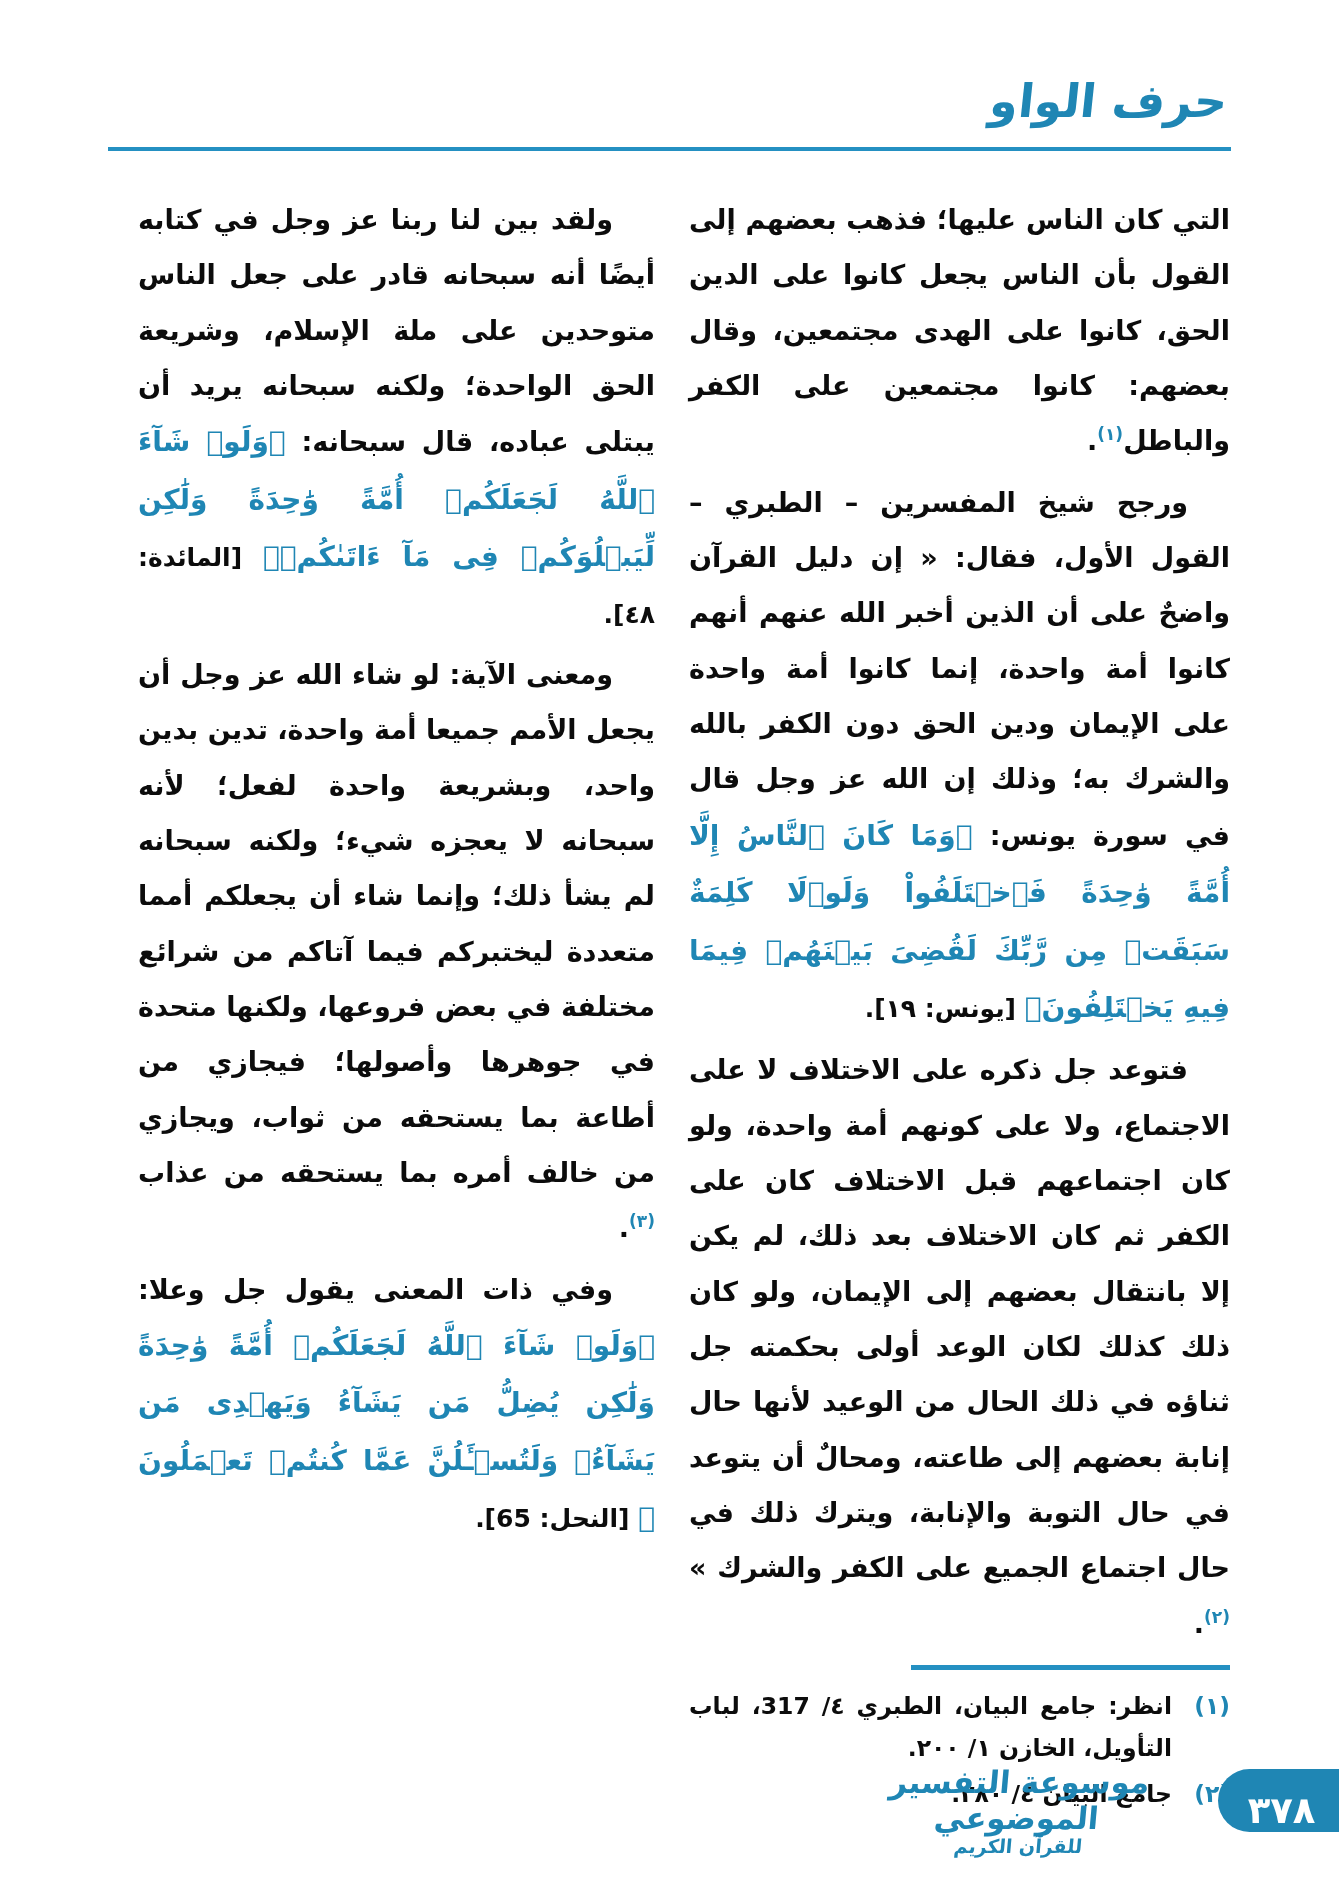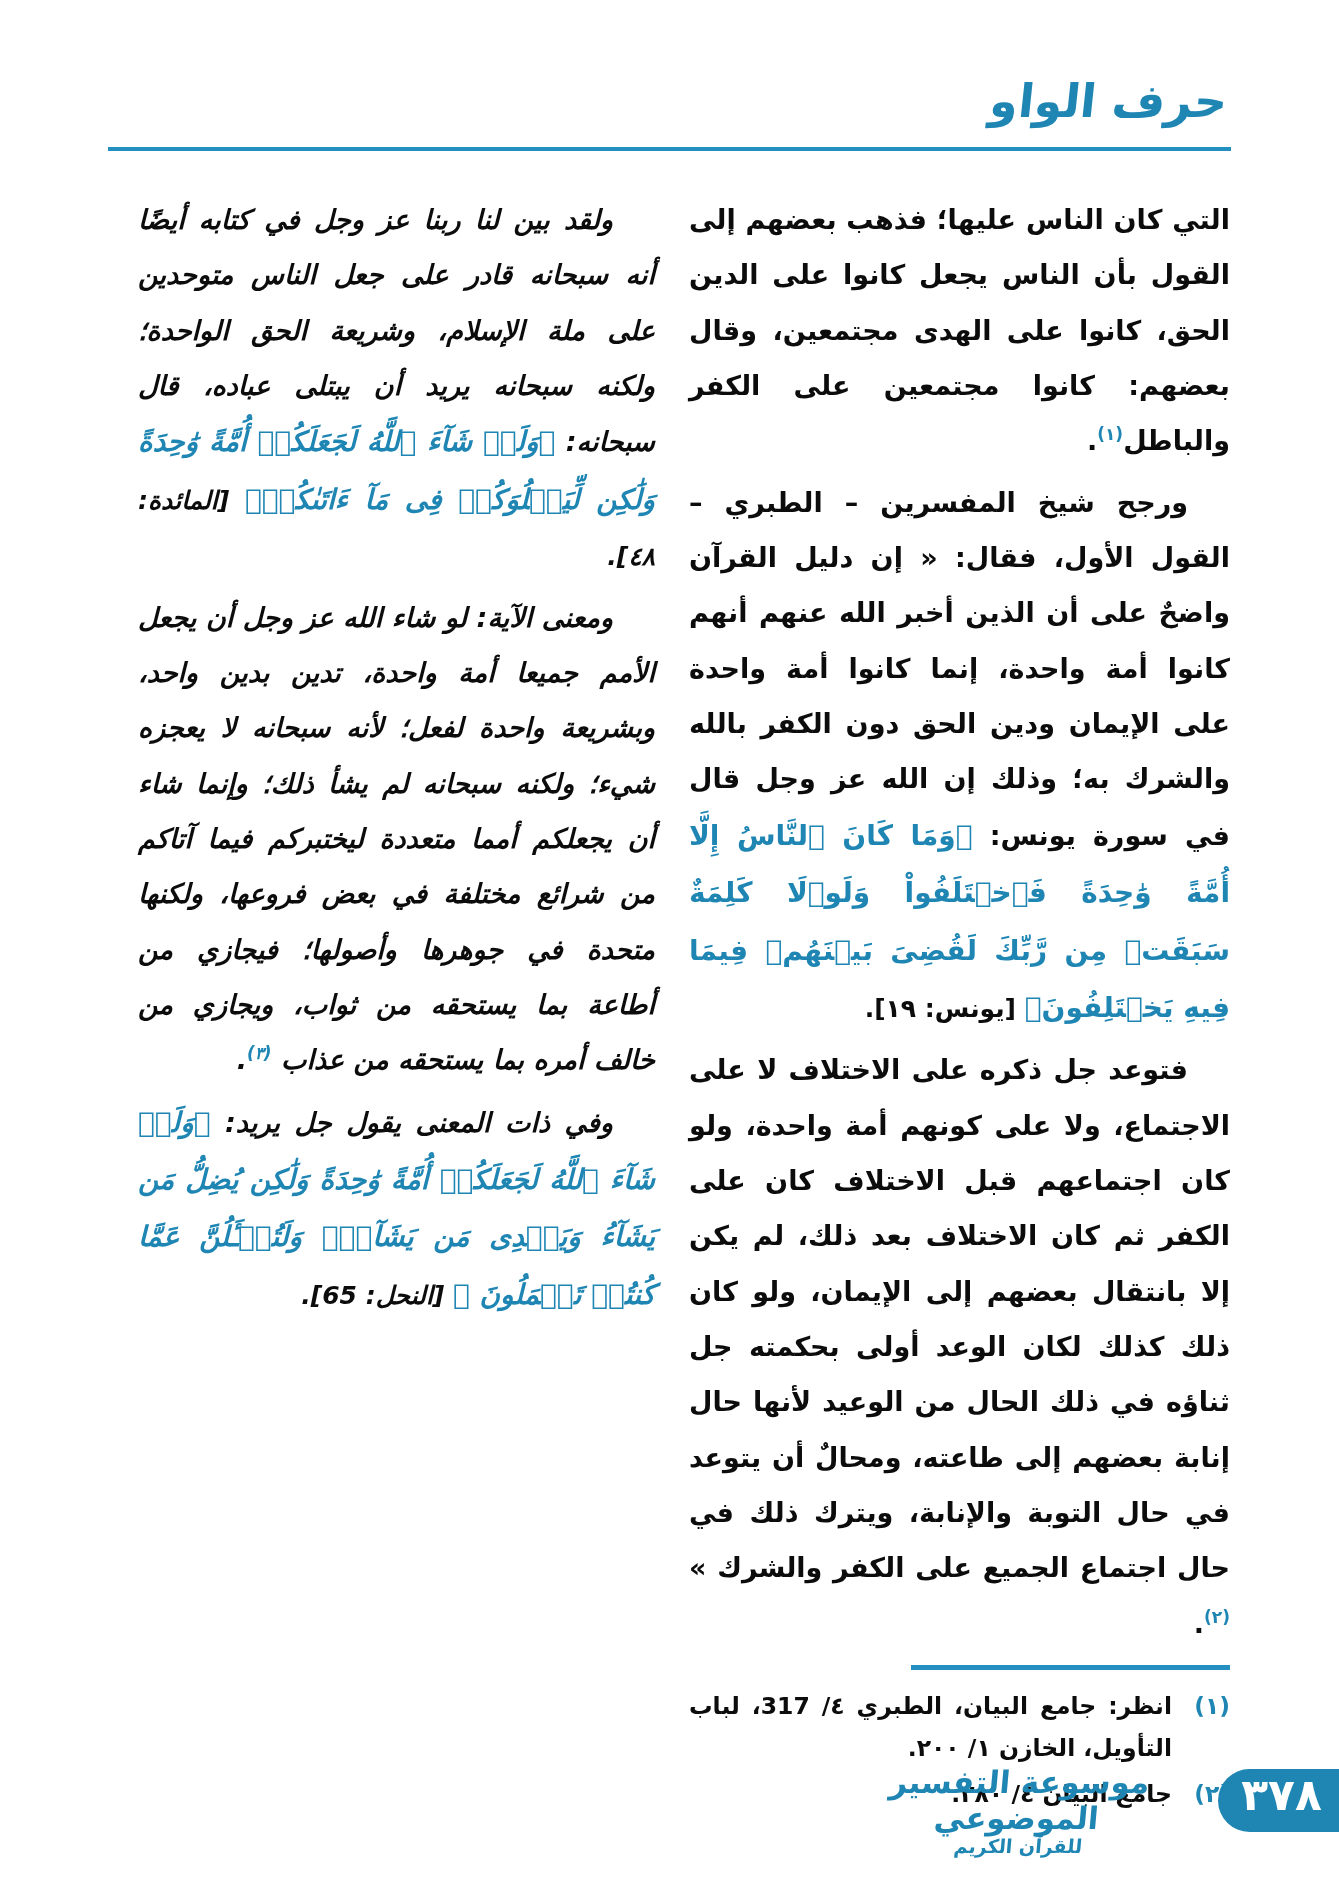--- a/index.html
+++ b/index.html
@@ -27,21 +27,21 @@
     letter-spacing:-1px;
     line-height:1;
   }
   .header-rule{
     position:absolute;top:147px;left:108px;right:108px;height:4px;
     background:var(--teal-rule);
   }
   
   .col{position:absolute;top:192px;}
   .col-right{right:109px;width:541px;}
-  .col-left{left:138px;width:517px;font-style:italic;}
+  .col-left{left:138px;width:517px;}
   .para{
     margin:0 0 6px 0;
     font-size:27px;
     line-height:2.05;
     font-weight:600;
     text-align:justify;
     text-align-last:right;
     color:var(--ink);
   }
   .para.indent{text-indent:42px;}
@@ -100,23 +100,23 @@
   .logo-line2{
     font-size:19px;font-weight:700;
     transform:skewX(-5deg);
   }
   .page-pill{
     position:absolute;
     right:0;bottom:58px;
     width:121px;height:63px;
     background:var(--teal);
     border-radius:32px 0 0 32px;
-    display:flex;align-items:flex-start;justify-content:center;
+    display:flex;align-items:flex-end;justify-content:center;
     color:#ffffff;
-    font-size:44px;font-weight:700;
+    font-size:37px;font-weight:700;
     padding-left:6px;
   }
 </style>
 </head>
 <body>
 
 <div class="page">
 
   <div class="header-title">حرف الواو</div>
   <div class="header-rule"></div>
@@ -139,21 +139,21 @@
         <span>جامع البيان ٤/ ٢٨٠.</span>
       </div>
     </div>
   </div>
 
   <div class="col col-left">
     <p class="para indent"><span>ولقد بين لنا ربنا عز وجل في كتابه أيضًا أنه سبحانه قادر على جعل الناس متوحدين على ملة الإسلام، وشريعة الحق الواحدة؛ ولكنه سبحانه يريد أن يبتلى عباده، قال سبحانه: </span><span class="verse">﴿وَلَوۡ شَآءَ ٱللَّهُ لَجَعَلَكُمۡ أُمَّةً وَٰحِدَةً وَلَٰكِن لِّيَبۡلُوَكُمۡ فِى مَآ ءَاتَىٰكُمۡ﴾</span><span class="verse-ref"> [المائدة: ٤٨].</span></p>
 
     <p class="para indent"><span>ومعنى الآية: لو شاء الله عز وجل أن يجعل الأمم جميعا أمة واحدة، تدين بدين واحد، وبشريعة واحدة لفعل؛ لأنه سبحانه لا يعجزه شيء؛ ولكنه سبحانه لم يشأ ذلك؛ وإنما شاء أن يجعلكم أمما متعددة ليختبركم فيما آتاكم من شرائع مختلفة في بعض فروعها، ولكنها متحدة في جوهرها وأصولها؛ فيجازي من أطاعة بما يستحقه من ثواب، ويجازي من خالف أمره بما يستحقه من عذاب </span><span class="fn-sup">(٣)</span><span>.</span></p>
 
-    <p class="para indent"><span>وفي ذات المعنى يقول جل يريد: </span><span class="verse">﴿وَلَوۡ شَآءَ ٱللَّهُ لَجَعَلَكُمۡ أُمَّةً وَٰحِدَةً وَلَٰكِن يُضِلُّ مَن يَشَآءُ وَيَهۡدِى مَن يَشَآءُۚ وَلَتُسۡـَٔلُنَّ عَمَّا كُنتُمۡ تَعۡمَلُونَ ﴾</span><span class="verse-ref"> [النحل: 65].</span></p>
+    <p class="para indent"><span>وفي ذات المعنى يقول جل وعلا: </span><span class="verse">﴿وَلَوۡ شَآءَ ٱللَّهُ لَجَعَلَكُمۡ أُمَّةً وَٰحِدَةً وَلَٰكِن يُضِلُّ مَن يَشَآءُ وَيَهۡدِى مَن يَشَآءُۚ وَلَتُسۡـَٔلُنَّ عَمَّا كُنتُمۡ تَعۡمَلُونَ ﴾</span><span class="verse-ref"> [النحل: 65].</span></p>
 
 
   </div>
 
   <div class="logo">
     <div class="logo-line1">موسوعة التفسير الموضوعي</div>
     <div class="logo-line2">للقرآن الكريم</div>
   </div>
   <div class="page-pill">
     <span>٣٧٨</span>

